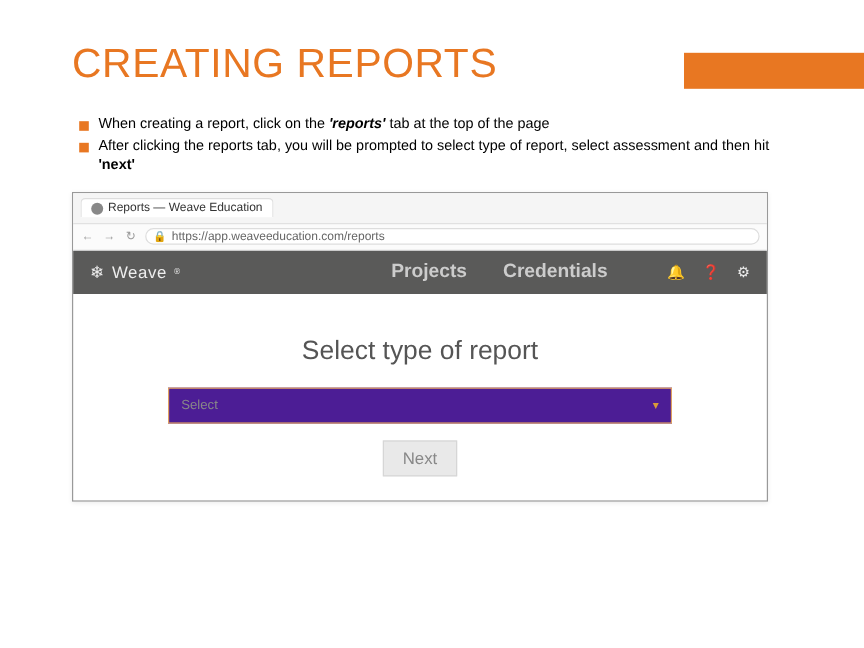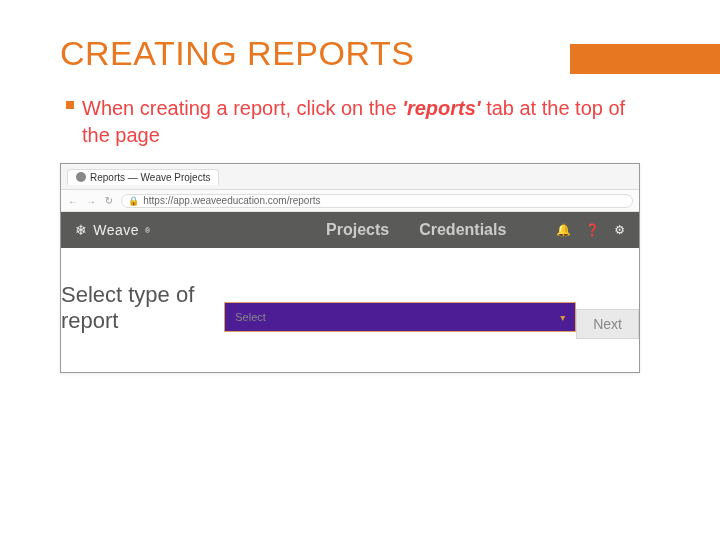--- a/index.html
+++ b/index.html
@@ -32,23 +32,23 @@
     margin-bottom: 22px;
   }
   .bullets {
     list-style: none;
     margin: 0 0 14px 0;
     padding: 0 10px 0 6px;
   }
   .bullets li {
     position: relative;
     padding-left: 16px;
-    font-size: 20px;
+    font-size: 12px;
     line-height: 1.35;
-    color: #ef4444;
+    color: #000000;
     margin-bottom: 2px;
   }
   .bullets li::before {
     content: "";
     position: absolute;
     left: 0;
     top: 6px;
     width: 8px;
     height: 8px;
     background: #E87722;
@@ -134,21 +134,21 @@
   .nav-item.active {
     background:#eee; color:#444;
     padding:10px 12px;
   }
   .hdr-icons { display:flex; gap:14px; color:#eee; font-size:12px; margin-left:20px; }
   .hdr-icons span { cursor:default; }
 
   .page-body {
     padding: 34px 0 20px 0;
     display:flex;
-    flex-direction:row;
+    flex-direction:column;
     align-items:center;
   }
   .report-heading {
     font-size: 22px;
     color: #555;
     font-weight: 300;
     margin-bottom: 18px;
   }
   .select-box {
     width: 420px;
@@ -177,27 +177,30 @@
 
 <div class="slide">
   <div class="accent-bar"></div>
 
   <h1 class="title">CREATING REPORTS</h1>
 
   <ul class="bullets">
     <li>
       <span>When creating a report, click on the </span><span class="bold-italic">'reports'</span><span> tab at the top of the page</span>
     </li>
+    <li>
+      <span>After clicking the reports tab, you will be prompted to select type of report, select assessment and then hit </span><span class="bold">'next'</span><span></span>
+    </li>
   </ul>
 
   <div class="screenshot">
     <div class="chrome-bar">
       <div class="tab-chip">
         <span class="dot"></span>
-        <span>Reports — Weave Projects</span>
+        <span>Reports — Weave Education</span>
       </div>
     </div>
     <div class="addr-row">
       <span class="nav-ico">←</span>
       <span class="nav-ico">→</span>
       <span class="nav-ico">↻</span>
       <div class="addr-field">
         <span class="lock">🔒</span>
         <span>https://app.weaveeducation.com/reports</span>
       </div>

